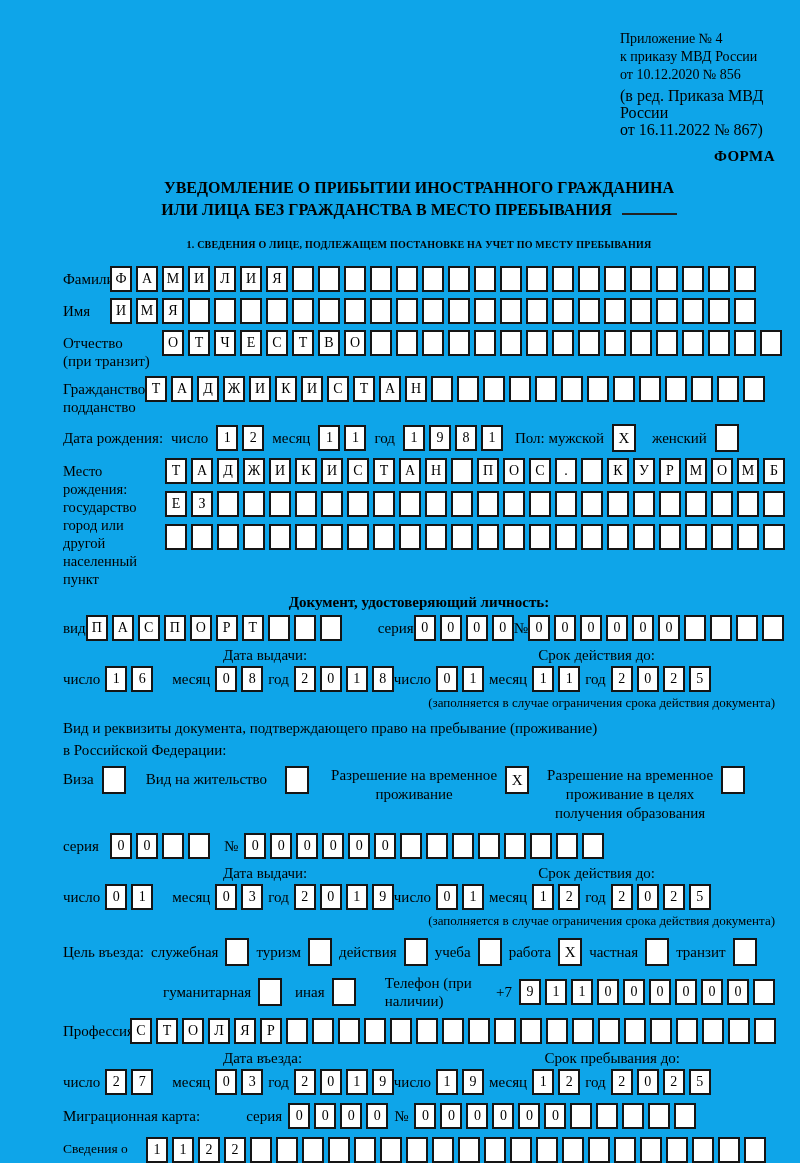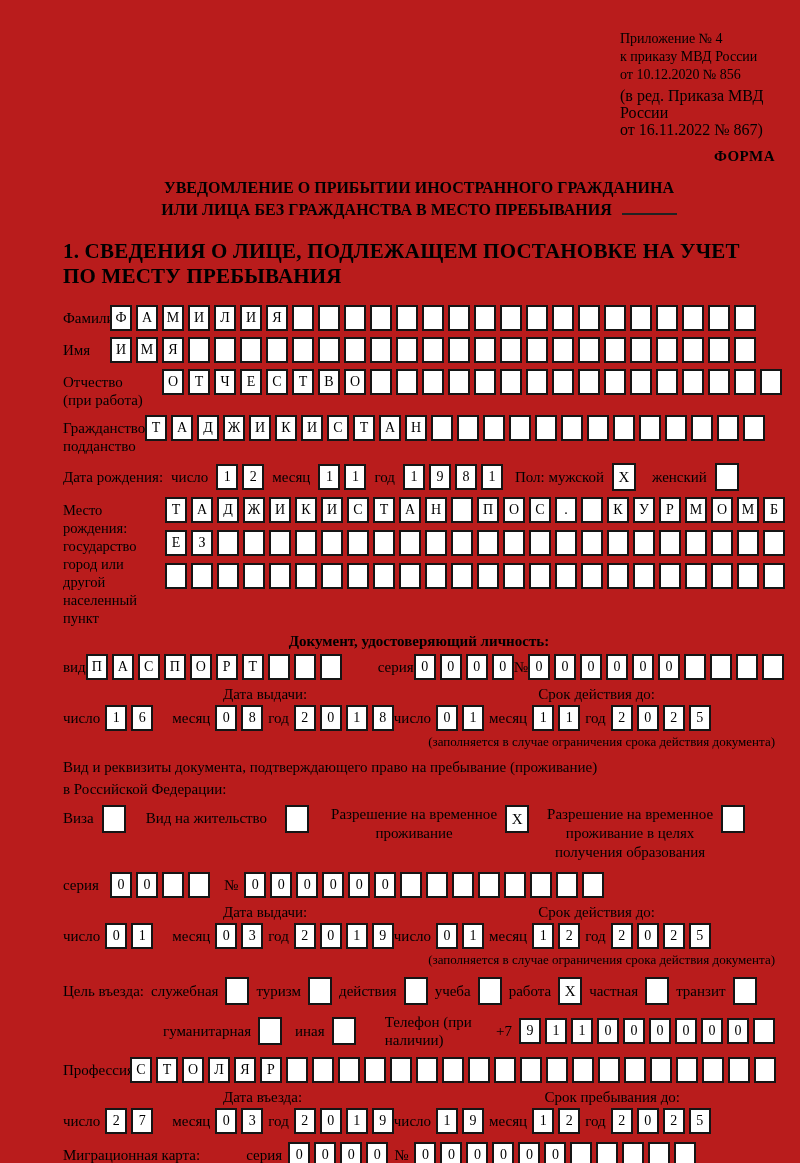--- a/index.html
+++ b/index.html
@@ -1,26 +1,26 @@
 <!DOCTYPE html>
 <html><head>
 <meta charset="utf-8">
 <style>
   html,body { margin:0; padding:0; background:#888; }
   .page {
-    width:800px; height:1163px; margin:0 auto; background:#b91c1c; color:#000;
+    width:800px; height:1163px; margin:0 auto; background:#0ea5e9; color:#000;
     font-family:"Liberation Serif","DejaVu Serif",serif; font-size:15px;
     box-sizing:border-box; padding:30px 25px 10px 63px; position:relative; overflow:hidden;
   }
   .appendix { margin-left:557px; line-height:18px; font-size:14px; }
   .amendment { margin-left:557px; margin-top:3px; line-height:17px; font-size:16px; }
   .forma { text-align:right; font-weight:bold; margin-top:10px; font-size:15px; letter-spacing:0.5px; }
   .title { text-align:center; font-weight:bold; font-size:16px; line-height:22px; margin-top:12px; }
   .title-underline { display:inline-block; width:55px; border-bottom:2px solid #222; height:14px; margin-left:10px; }
-  .sec-heading { font-weight:bold; font-size:21px; margin-top:18px; letter-spacing:0.2px; }
+  .sec-heading { font-weight:bold; font-size:10px; margin-top:18px; text-align:center; letter-spacing:0.2px; }
 
   .row { display:flex; align-items:flex-start; margin-top:6px; }
   .flabel { flex:0 0 auto; padding-top:4px; line-height:18px; }
   .cells { display:flex; gap:4px; flex:0 0 auto; }
   .cell {
     width:18px; height:22px; border:2px solid #151515; flex:0 0 auto;
     text-align:center; font-size:14px; line-height:22px; background:#fff;
   }
   .cbox .cell { width:20px; height:24px; line-height:24px; font-size:15px; }
   .stack { display:flex; flex-direction:column; gap:7px; }
@@ -120,21 +120,21 @@
         <span class="cell"></span>
         <span class="cell"></span>
         <span class="cell"></span>
         <span class="cell"></span>
       </div>
   </div>
 
   <div class="row">
     <div class="flabel" style="width:99px;">
       <div>Отчество</div>
-      <div>(при работа)</div>
+      <div>(при транзит)</div>
     </div>
     <div class="cells">
         <span class="cell">О</span>
         <span class="cell">Т</span>
         <span class="cell">Ч</span>
         <span class="cell">Е</span>
         <span class="cell">С</span>
         <span class="cell">Т</span>
         <span class="cell">В</span>
         <span class="cell">О</span>

